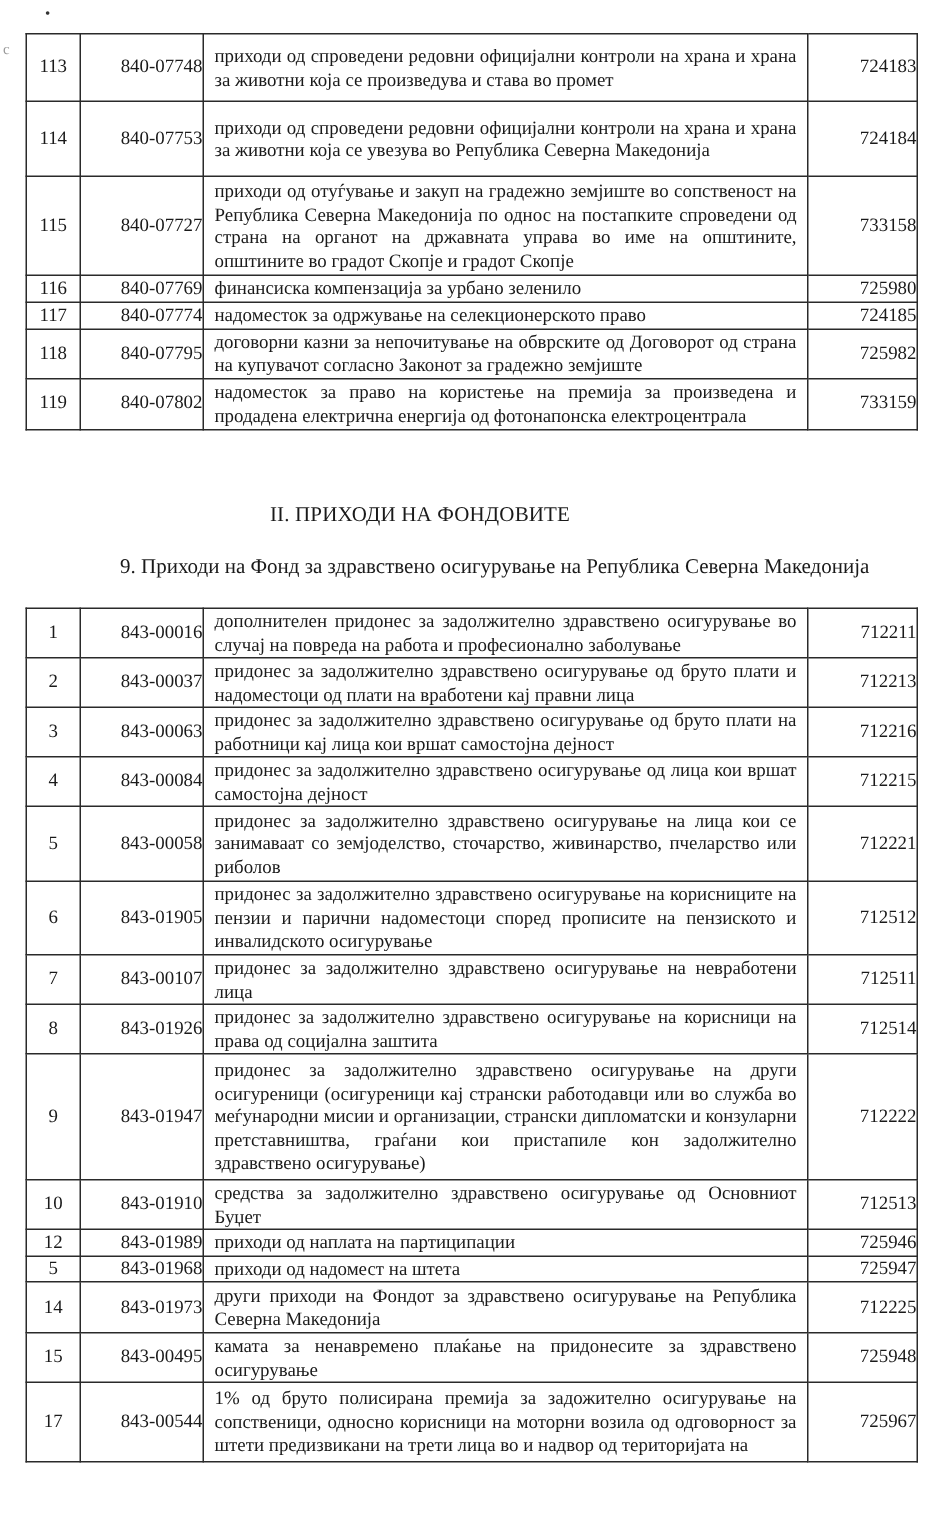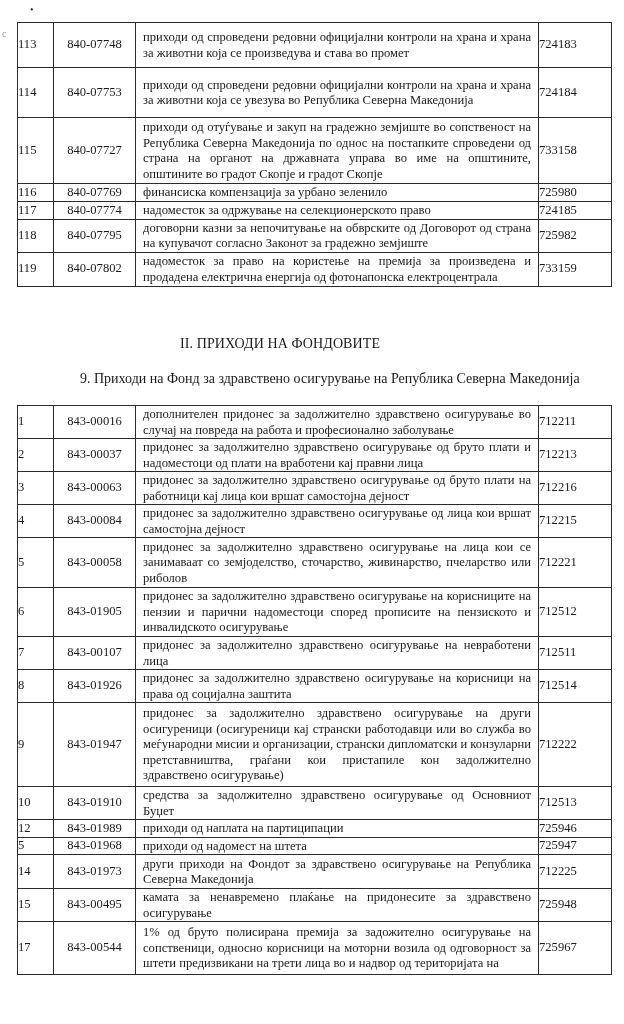--- a/index.html
+++ b/index.html
@@ -2,24 +2,24 @@
 <html><head>
 <meta charset="utf-8">
 <style>
   html, body { margin: 0; padding: 0; background: #ffffff; }
   body { width: 624px; height: 1024px; position: relative; overflow: hidden;
          font-family: "Liberation Serif", "DejaVu Serif", serif; color: #1a1a1a; }
   .mark { position: absolute; font-size: 10px; color: #333; }
   table.rev { position: absolute; left: 17px; width: 594px; border-collapse: collapse;
               table-layout: fixed; font-size: 12.6px; line-height: 15.5px; }
   table.rev td { border: 1.3px solid #2a2a2a; padding: 0 6px; vertical-align: middle; }
-  table.rev td.num { text-align: left; padding: 0; }
-  table.rev td.code { text-align: center; padding: 0; }
+  table.rev td.num { text-align: center; padding: 0; }
+  table.rev td.code { text-align: right; padding: 0; }
   table.rev td.desc { text-align: justify; text-align-last: left; padding: 1px 7px 0 7px; }
-  table.rev td.acct { text-align: left; padding: 0; }
+  table.rev td.acct { text-align: right; padding: 0; }
   col.c1 { width: 36px; } col.c2 { width: 82px; } col.c3 { width: 403px; } col.c4 { width: 73px; }
   .heading { position: absolute; left: 0; width: 560px; text-align: center; font-size: 14px; letter-spacing: 0.1px; }
   .subheading { position: absolute; left: 80px; width: 530px; text-align: left; font-size: 14px; }
 </style>
 </head>
 <body>
 
 <span class="mark" style="left:30px; top:4px;">•</span>
 <span class="mark" style="left:2px; top:28px; color:#999;">c</span>
 

